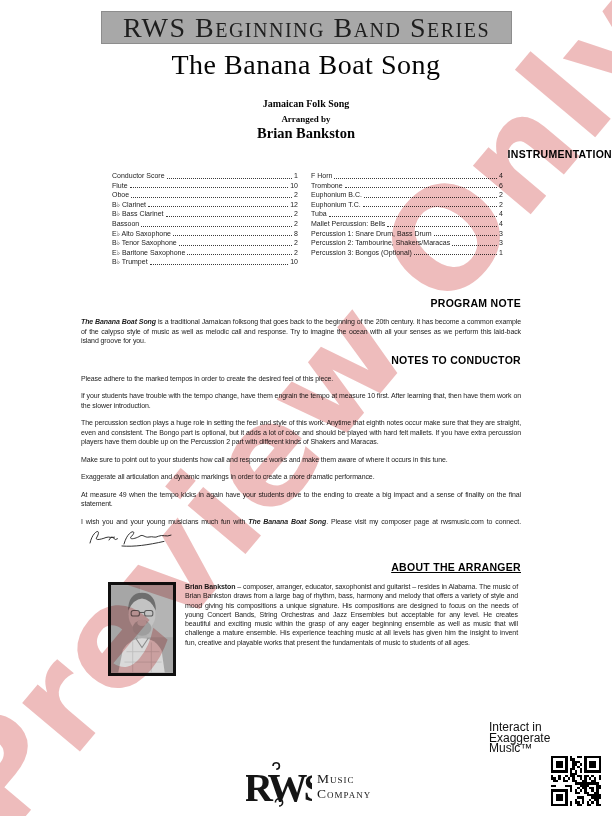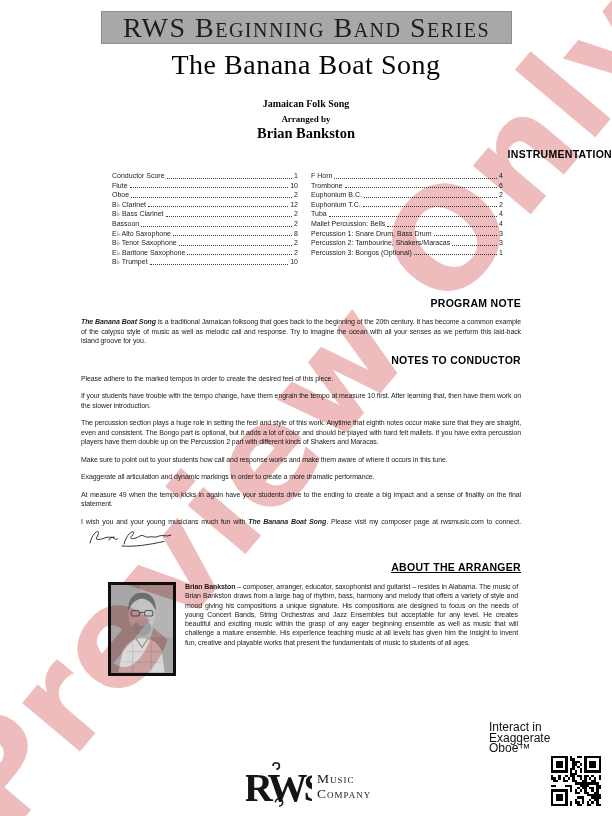--- a/index.html
+++ b/index.html
@@ -266,21 +266,21 @@
     </svg>
     <div class="logo-words">
       <div>Music</div>
       <div>Company</div>
     </div>
   </div>
 
   <div class="makemusic">
     <div>Interact in</div>
     <div>Exaggerate</div>
-    <div>Oboe™</div>
+    <div>Music™</div>
   </div>
   <div class="qr-box">
     <svg id="qr" width="50" height="50" viewBox="0 0 21 21" shape-rendering="crispEdges">
         <rect x="0" y="0" width="21" height="21" fill="#fff"></rect>
         <rect x="0" y="0" width="7" height="7" fill="#000"></rect>
         <rect x="1" y="1" width="5" height="5" fill="#fff"></rect>
         <rect x="2" y="2" width="3" height="3" fill="#000"></rect>
         <rect x="14" y="0" width="7" height="7" fill="#000"></rect>
         <rect x="15" y="1" width="5" height="5" fill="#fff"></rect>
         <rect x="16" y="2" width="3" height="3" fill="#000"></rect>

